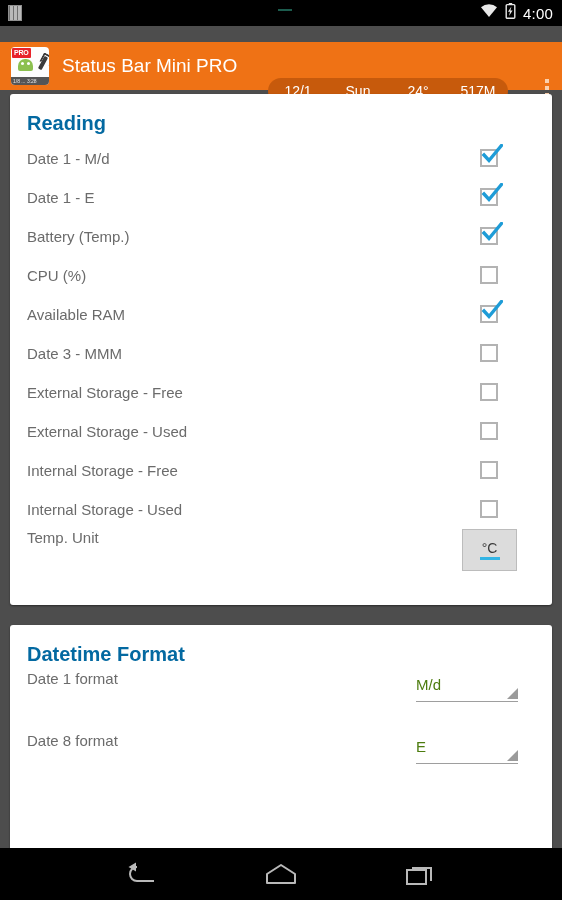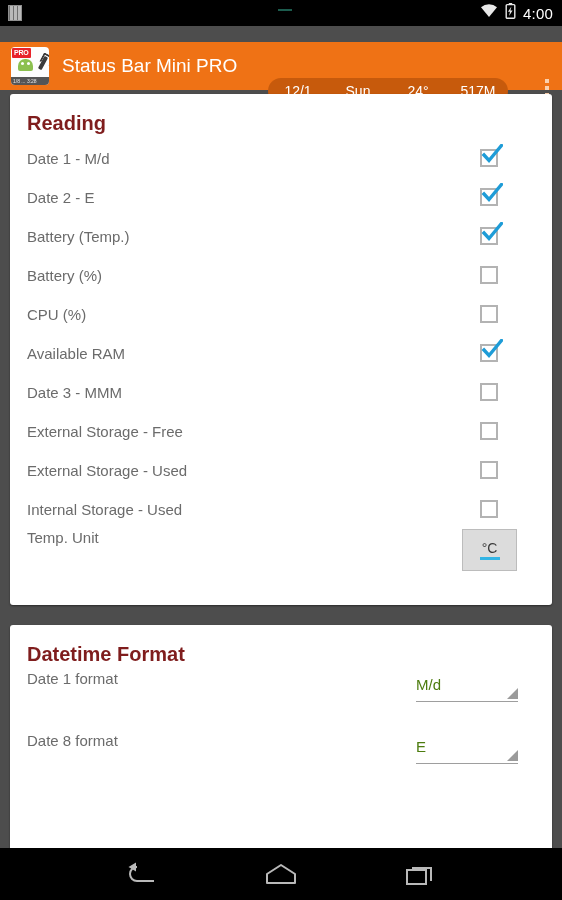--- a/index.html
+++ b/index.html
@@ -77,21 +77,21 @@
   }
   .overflow i { display: block; width: 4px; height: 4px; background: #fbd0ad; }
 
   
   .content { position: absolute; top: 74px; left: 0; width: 562px; height: 774px; overflow: hidden; }
   .card {
     background: #fff; border-radius: 3px; margin: 20px 10px 0 10px;
     box-shadow: 0 1px 2px rgba(0,0,0,.45);
   }
   .card-title {
-    font-size: 20px; font-weight: bold; color: #7f1d1d;
+    font-size: 20px; font-weight: bold; color: #0369a1;
     padding: 18px 0 4px 17px;
   }
   .card-inner { padding: 0 17px 14px 17px; }
 
   .row {
     display: flex; align-items: center; height: 39px;
   }
   .row-label { flex: 1; font-size: 15px; color: #6b6b6b; white-space: nowrap; }
 
   
@@ -197,45 +197,39 @@
           <span class="row-label">Date 1 - M/d</span>
           <span class="cbox checked">
             <span class="box"></span>
             <svg class="tick" viewBox="0 0 22 22">
                 <path d="M3 11 L8 16.5 L20.5 1.5" fill="none" stroke="#1e9cd7" stroke-width="3.4" stroke-linecap="square"></path>
               </svg>
           </span>
         </div>
 
         <div class="row">
-          <span class="row-label">Date 2 - E</span>
+          <span class="row-label">Date 1 - E</span>
           <span class="cbox checked">
             <span class="box"></span>
             <svg class="tick" viewBox="0 0 22 22">
                 <path d="M3 11 L8 16.5 L20.5 1.5" fill="none" stroke="#1e9cd7" stroke-width="3.4" stroke-linecap="square"></path>
               </svg>
           </span>
         </div>
 
         <div class="row">
           <span class="row-label">Battery (Temp.)</span>
           <span class="cbox checked">
             <span class="box"></span>
             <svg class="tick" viewBox="0 0 22 22">
                 <path d="M3 11 L8 16.5 L20.5 1.5" fill="none" stroke="#1e9cd7" stroke-width="3.4" stroke-linecap="square"></path>
               </svg>
           </span>
         </div>
 
-        <div class="row">
-          <span class="row-label">Battery (%)</span>
-          <span class="cbox">
-            <span class="box"></span>
-          </span>
-        </div>
 
         <div class="row">
           <span class="row-label">CPU (%)</span>
           <span class="cbox">
             <span class="box"></span>
           </span>
         </div>
 
         <div class="row">
           <span class="row-label">Available RAM</span>
@@ -261,20 +255,26 @@
           </span>
         </div>
 
         <div class="row">
           <span class="row-label">External Storage - Used</span>
           <span class="cbox">
             <span class="box"></span>
           </span>
         </div>
 
+        <div class="row">
+          <span class="row-label">Internal Storage - Free</span>
+          <span class="cbox">
+            <span class="box"></span>
+          </span>
+        </div>
 
         <div class="row">
           <span class="row-label">Internal Storage - Used</span>
           <span class="cbox">
             <span class="box"></span>
           </span>
         </div>
 
         <div class="row tall">
           <span class="row-label">Temp. Unit</span>

